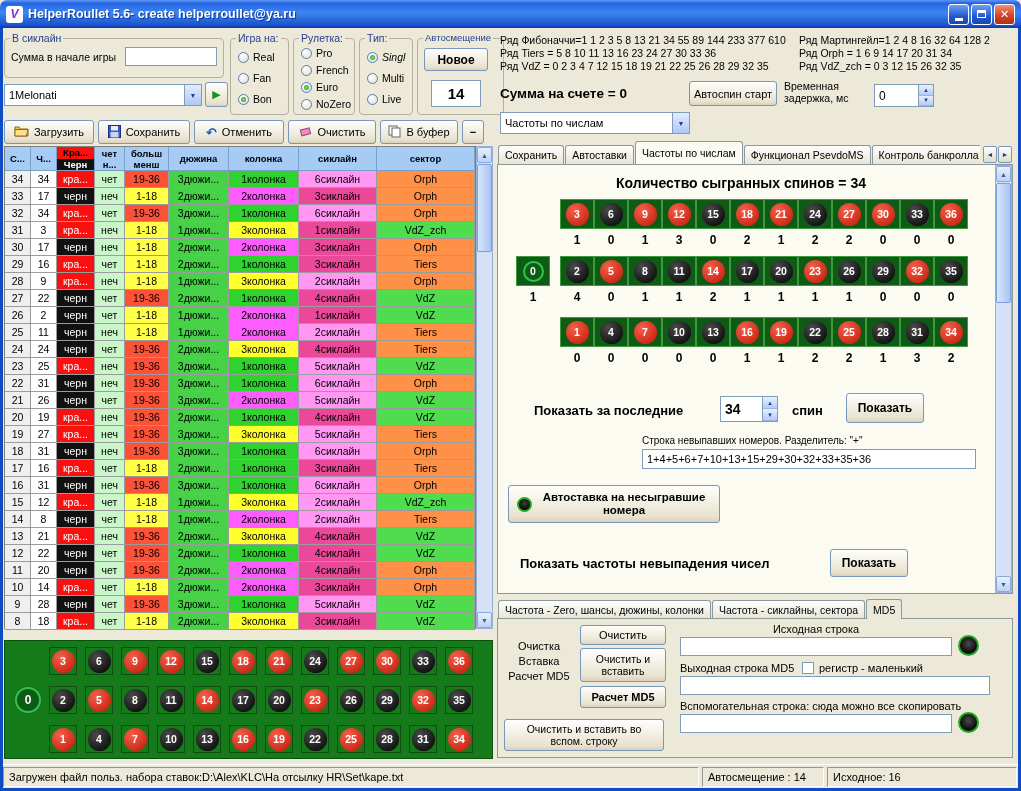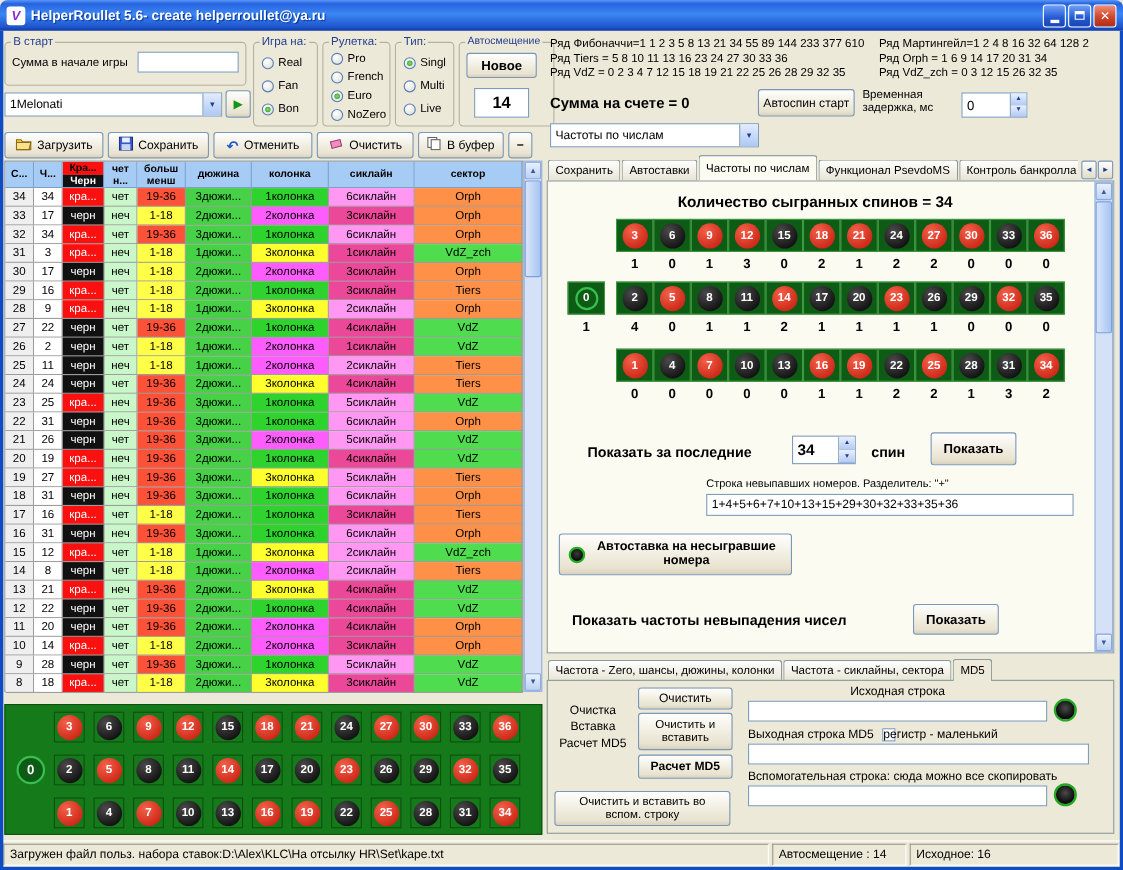--- a/index.html
+++ b/index.html
@@ -120,21 +120,21 @@
       </span>
     <span class="wbtn wmax">
         <span class="glyph-max"></span>
       </span>
     <span class="wbtn wclose">✕</span>
   </span>
 </div>
 <div class="frame"></div>
 
 <div class="grp" style="left:4px;top:38px;width:220px;height:40px">
-  <span class="cap">В старт</span>
+  <span class="cap">В сиклайн</span>
   <span class="lbl" style="left:6px;top:12px;font-size:10.5px">Сумма в начале игры</span>
   <input class="inp" style="left: 120px; top: 8px; width: 92px; height: 19px;" value="">
 </div>
 <div class="combo" style="left:4px;top:84px;width:198px;height:22px">
   <span class="ctxt">1Melonati</span>
   <span class="carr">▼</span>
 </div>
 <div class="btn" style="left:205px;top:82px;width:23px;height:25px">
   <span style="color:#149414;font-size:11px">▶</span>
 </div>
@@ -173,21 +173,21 @@
       </div>
       <div class="ropt" style="top: 59px;">
         <span class="rdot"></span>
         <span>NoZero</span>
       </div>
     </div>
 </div>
 <div class="grp" style="left:359px;top:38px;width:54px;height:77px">
   <span class="cap">Тип:</span>
   <div class="rbox">
-      <div class="ropt sel" style="top: 12px;">
+      <div class="ropt sel" style="top: 12px; font-style: italic;">
         <span class="rdot"></span>
         <span>Singl</span>
       </div>
       <div class="ropt" style="top: 33px;">
         <span class="rdot"></span>
         <span>Multi</span>
       </div>
       <div class="ropt" style="top: 54px;">
         <span class="rdot"></span>
         <span>Live</span>
@@ -1007,21 +1007,21 @@
   <div class="btn" style="left:82px;top:29px;width:86px;height:34px;line-height:12px;font-size:10.5px;padding:0 4px">Очистить и вставить</div>
   <div class="btn bold" style="left:82px;top:67px;width:86px;height:22px">Расчет MD5</div>
   <div class="btn" style="left:6px;top:100px;width:160px;height:32px;font-size:10.5px;line-height:12px;padding:0 6px">Очистить и  вставить во вспом. строку</div>
 
   <div style="left:182px;top:4px;width:272px;text-align:center;font-size:11px">Исходная строка</div>
   <input class="inp" style="left: 182px; top: 18px; width: 272px; height: 19px;" value="">
   <div class="grnbtn" style="left:460px;top:16px"></div>
 
   <div style="left:182px;top:43px;font-size:11px">Выходная строка MD5</div>
   <span class="cb" style="left:304px;top:43px"></span>
-  <div style="left:305px;top:43px;font-size:11px">регистр  - маленький</div>
+  <div style="left:321px;top:43px;font-size:11px">регистр  - маленький</div>
   <input class="inp" style="left: 182px; top: 57px; width: 310px; height: 19px;" value="">
 
   <div style="left:182px;top:81px;font-size:11px">Вспомогательная строка: сюда можно все скопировать</div>
   <input class="inp" style="left: 182px; top: 95px; width: 272px; height: 19px;" value="">
   <div class="grnbtn" style="left:460px;top:93px"></div>
 </div>
 
 <div class="statusbar">
   <div class="spanel" style="left:3px;width:696px">Загружен файл польз. набора ставок:D:\Alex\KLC\На отсылку HR\Set\kape.txt</div>
   <div class="spanel" style="left:702px;width:122px">Автосмещение : 14</div>

